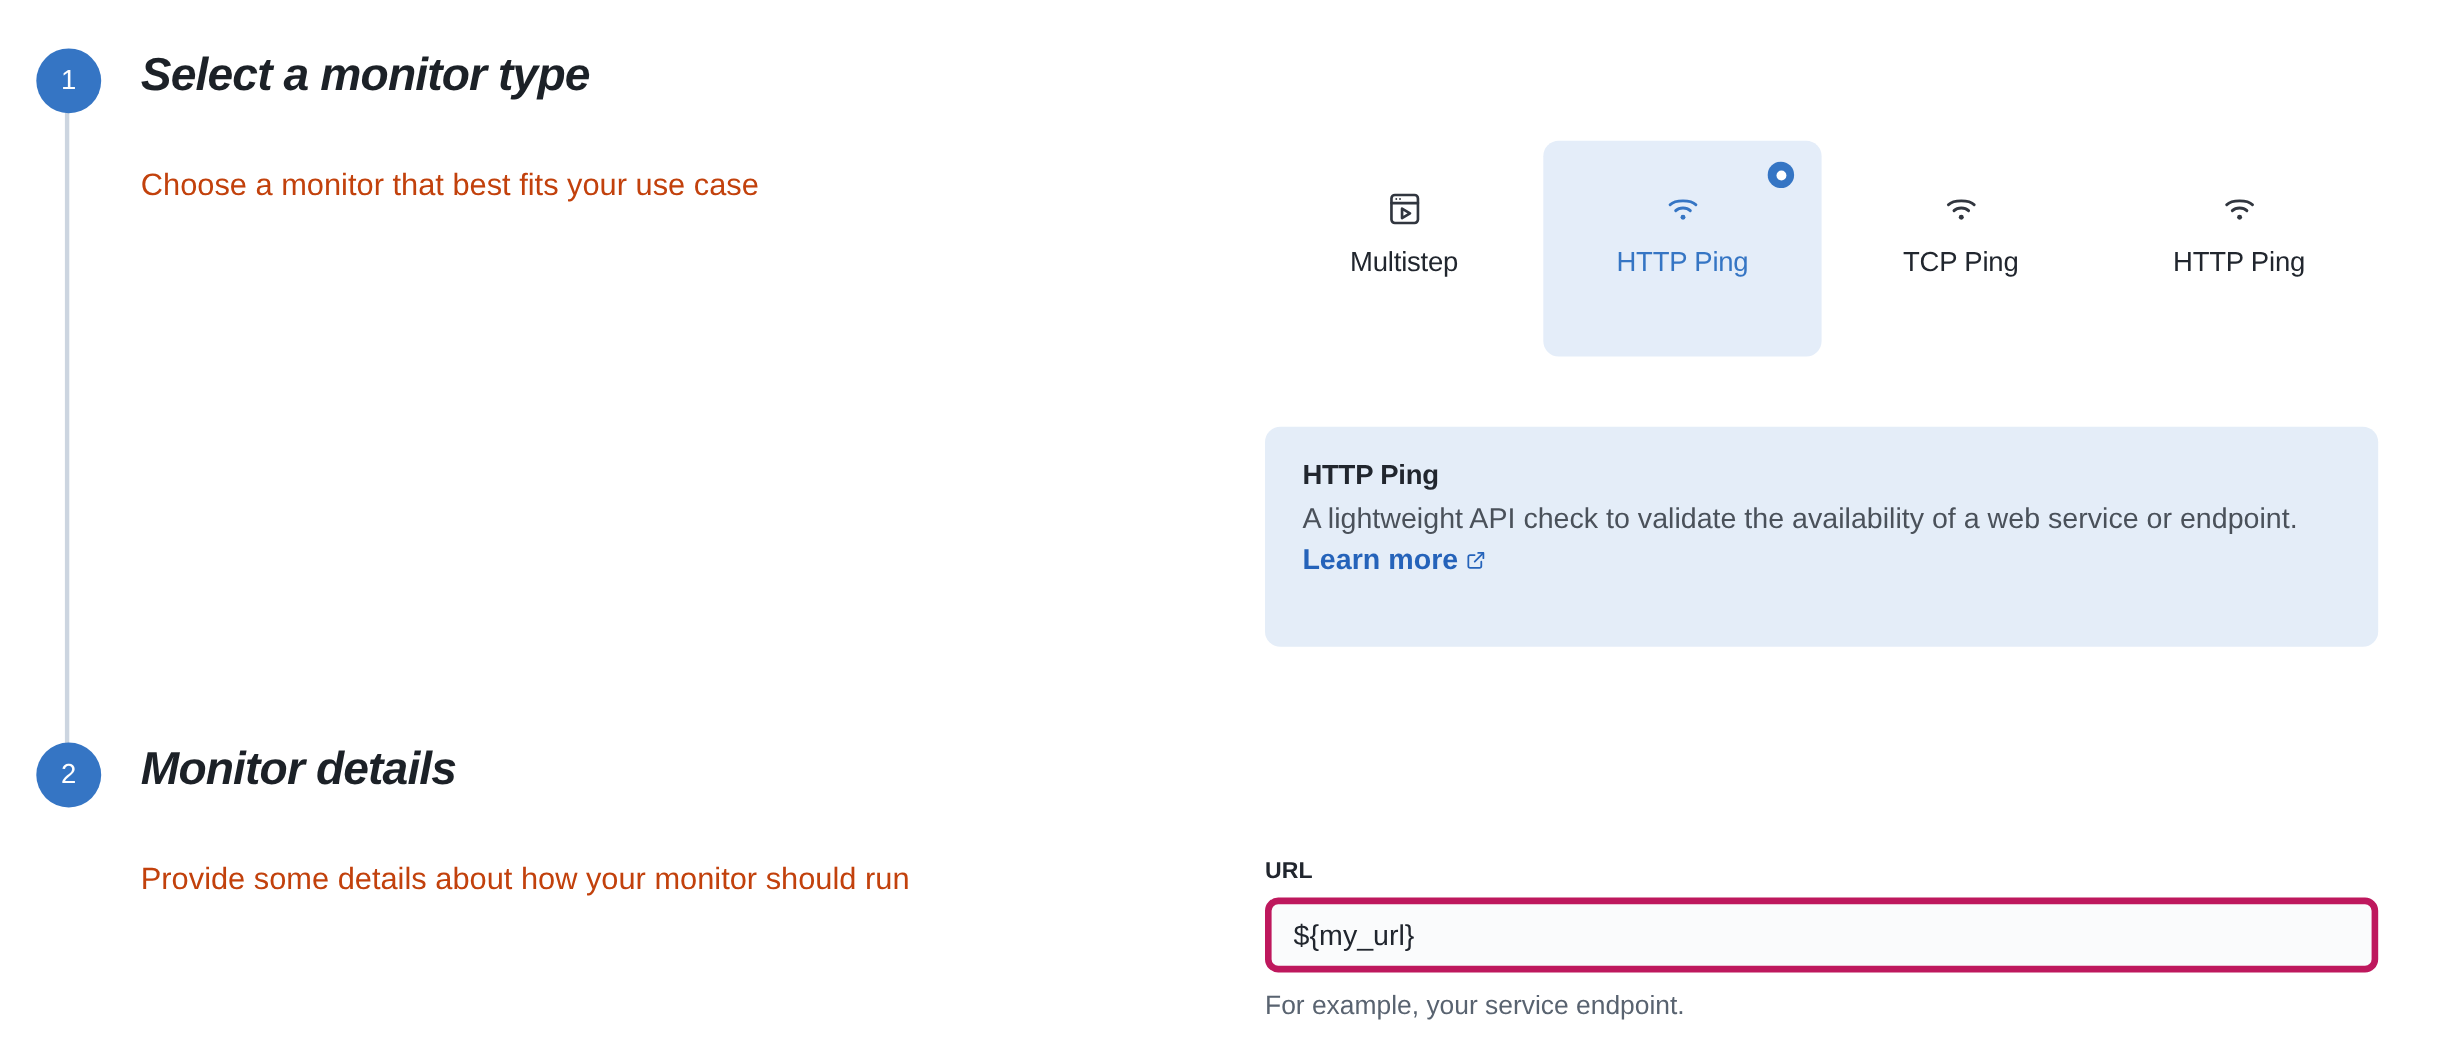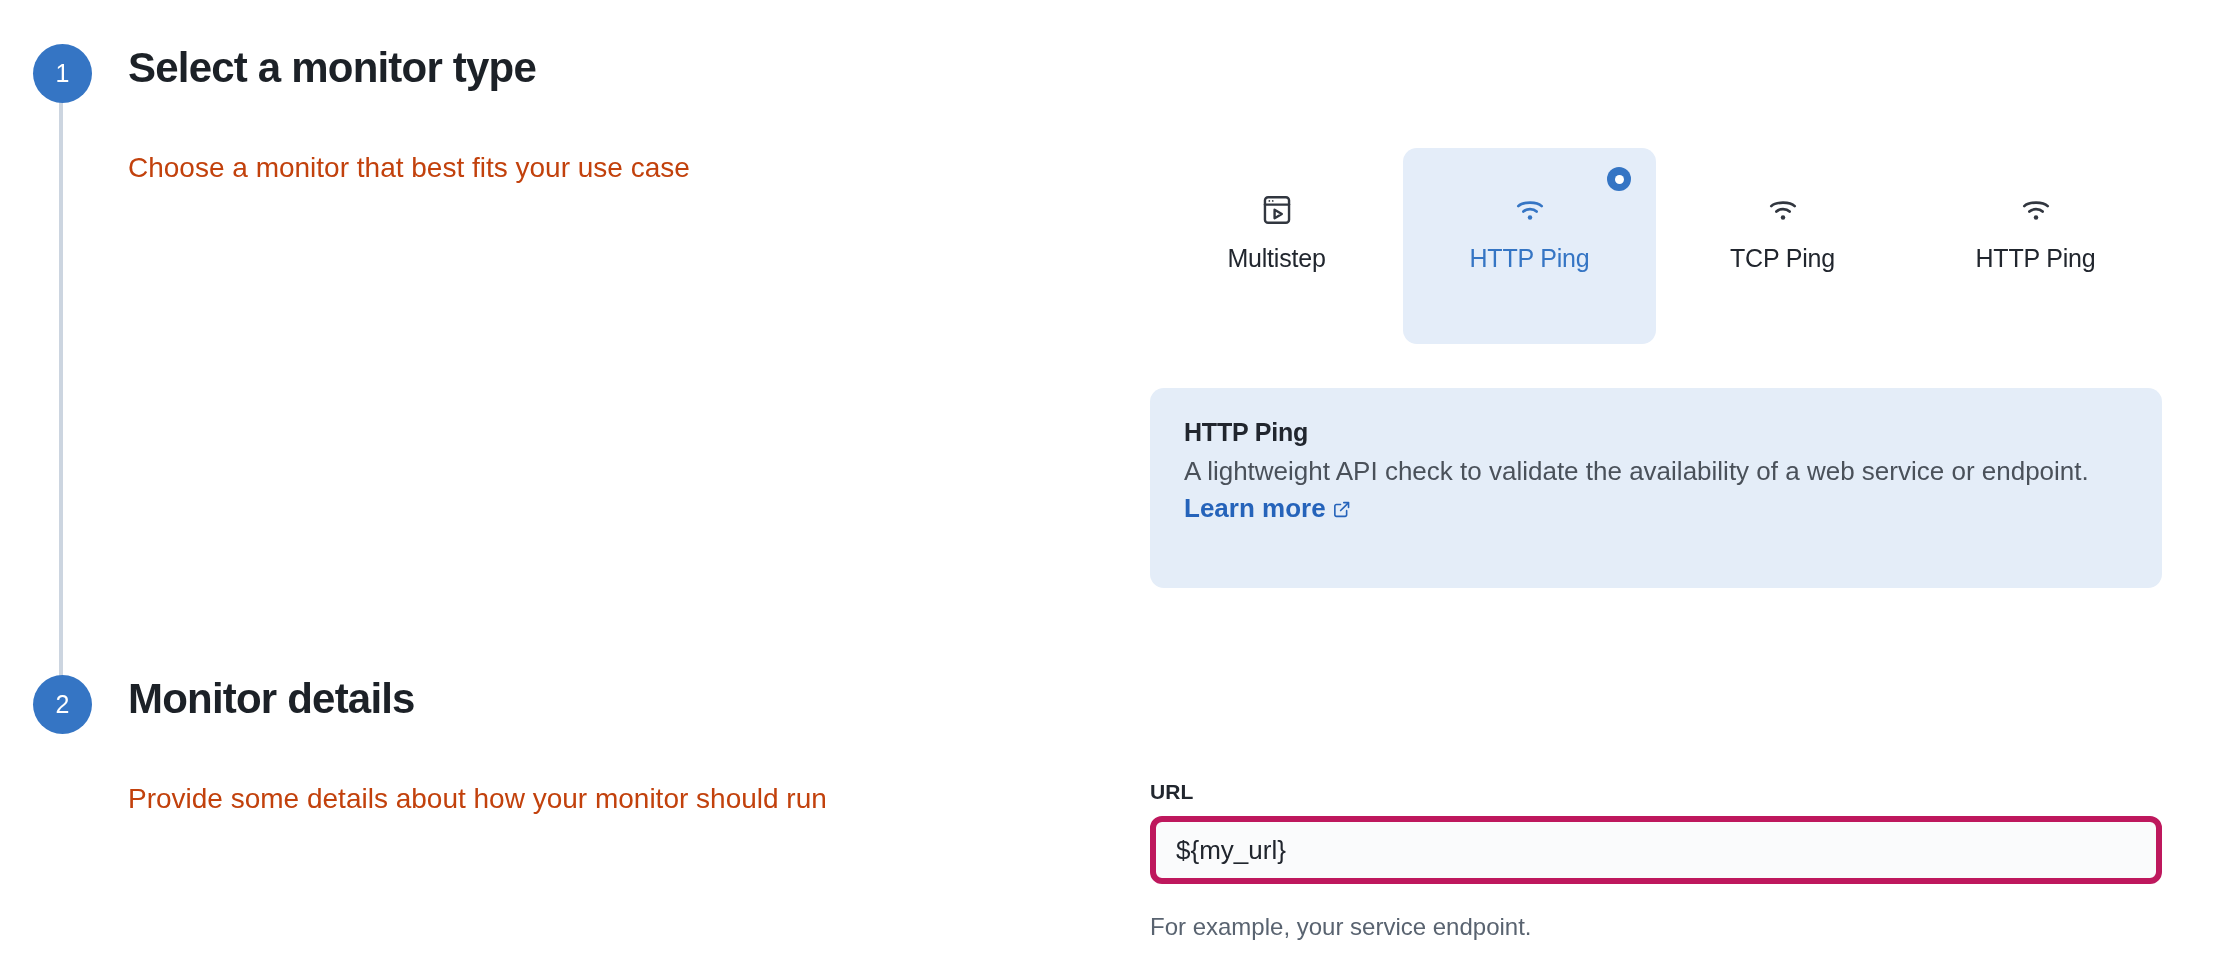--- a/index.html
+++ b/index.html
@@ -54,37 +54,38 @@
   .step-title {
     position: absolute;
     left: 128px;
     top: 20px;
     font-size: 42px;
     font-weight: bold;
     letter-spacing: -0.8px;
     color: #1c2127;
     white-space: nowrap;
     margin: 0;
+    font-style: italic;
   }
 
   .step-desc {
     position: absolute;
     left: 128px;
     top: 128px;
     font-size: 28px;
     font-weight: 400;
     color: #c2410c;
     white-space: nowrap;
   }
 
   
   .type-selector {
     position: absolute;
     left: 1150px;
-    top: 148px;
+    top: 128px;
     width: 1012px;
     display: flex;
     align-items: flex-start;
   }
   .type-card {
     flex: 1 1 0;
     position: relative;
     height: 196px;
     border-radius: 14px;
     background: transparent;
@@ -190,21 +191,21 @@
     background: #fafbfc;
     border: 6px solid #be185d;
     border-radius: 12px;
     font-family: "Liberation Sans", sans-serif;
     font-size: 26px;
     color: #21262e;
     padding: 0 20px;
     outline: none;
   }
   .field-help {
-    margin-top: 29px;
+    margin-top: 17px;
     font-size: 24px;
     color: #596370;
   }
 </style>
 </head>
 <body>
 
 <div class="stepper-rail"></div>
 
 <section class="step step-1">

